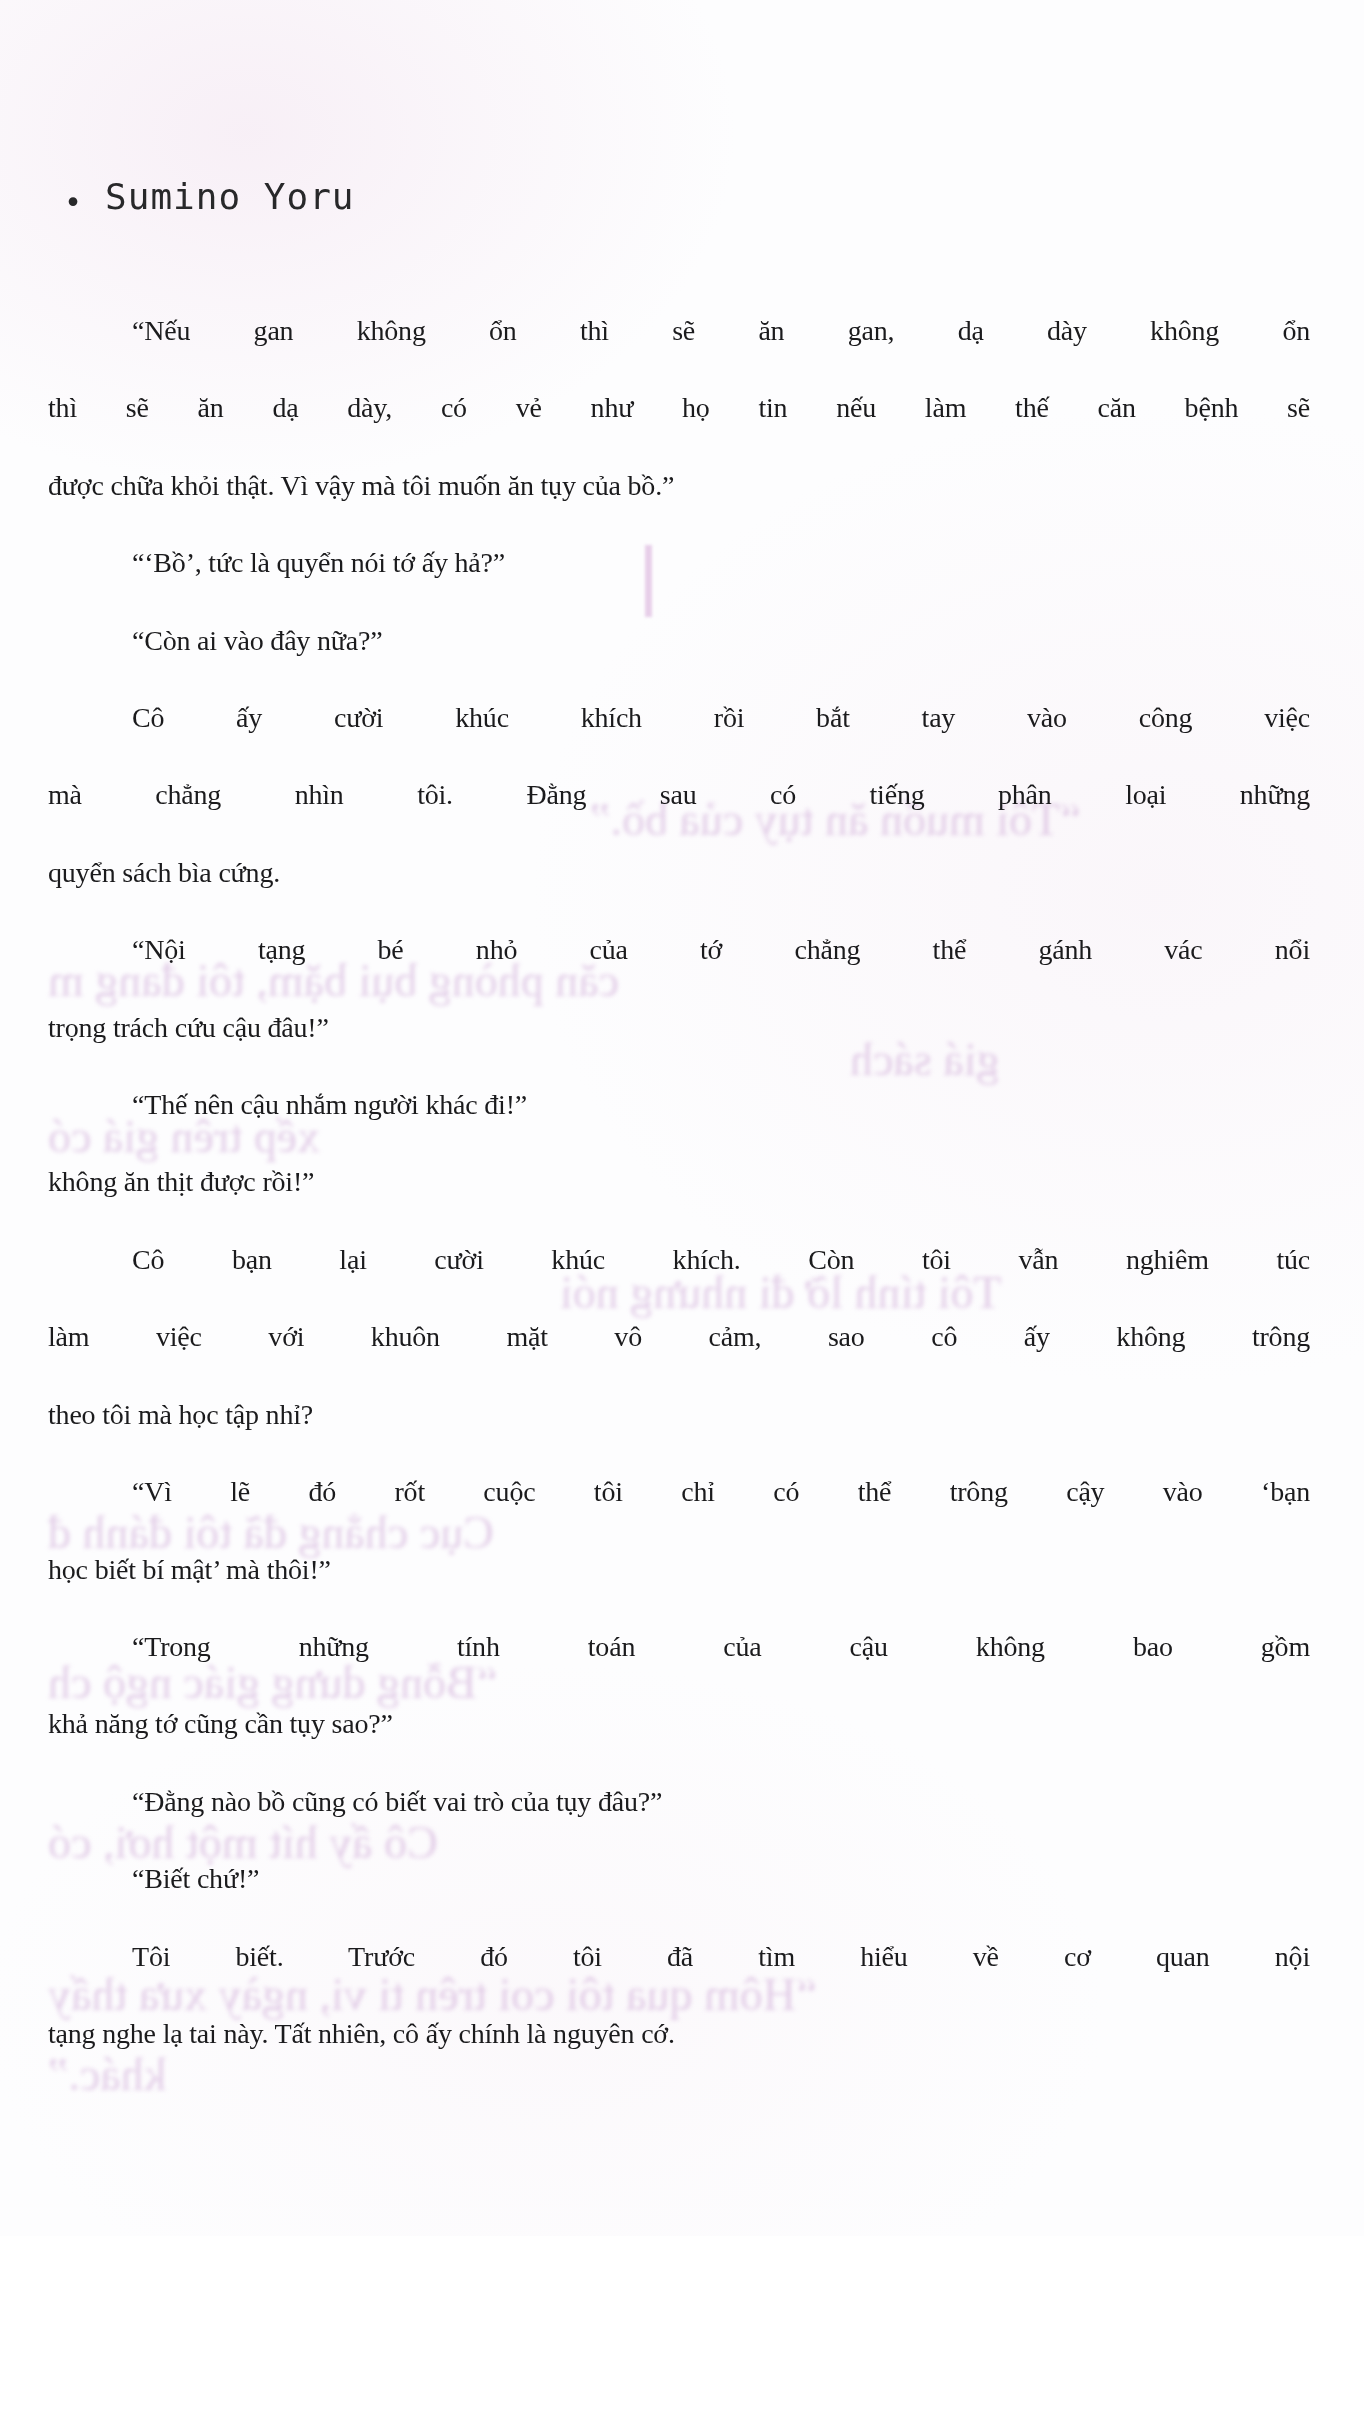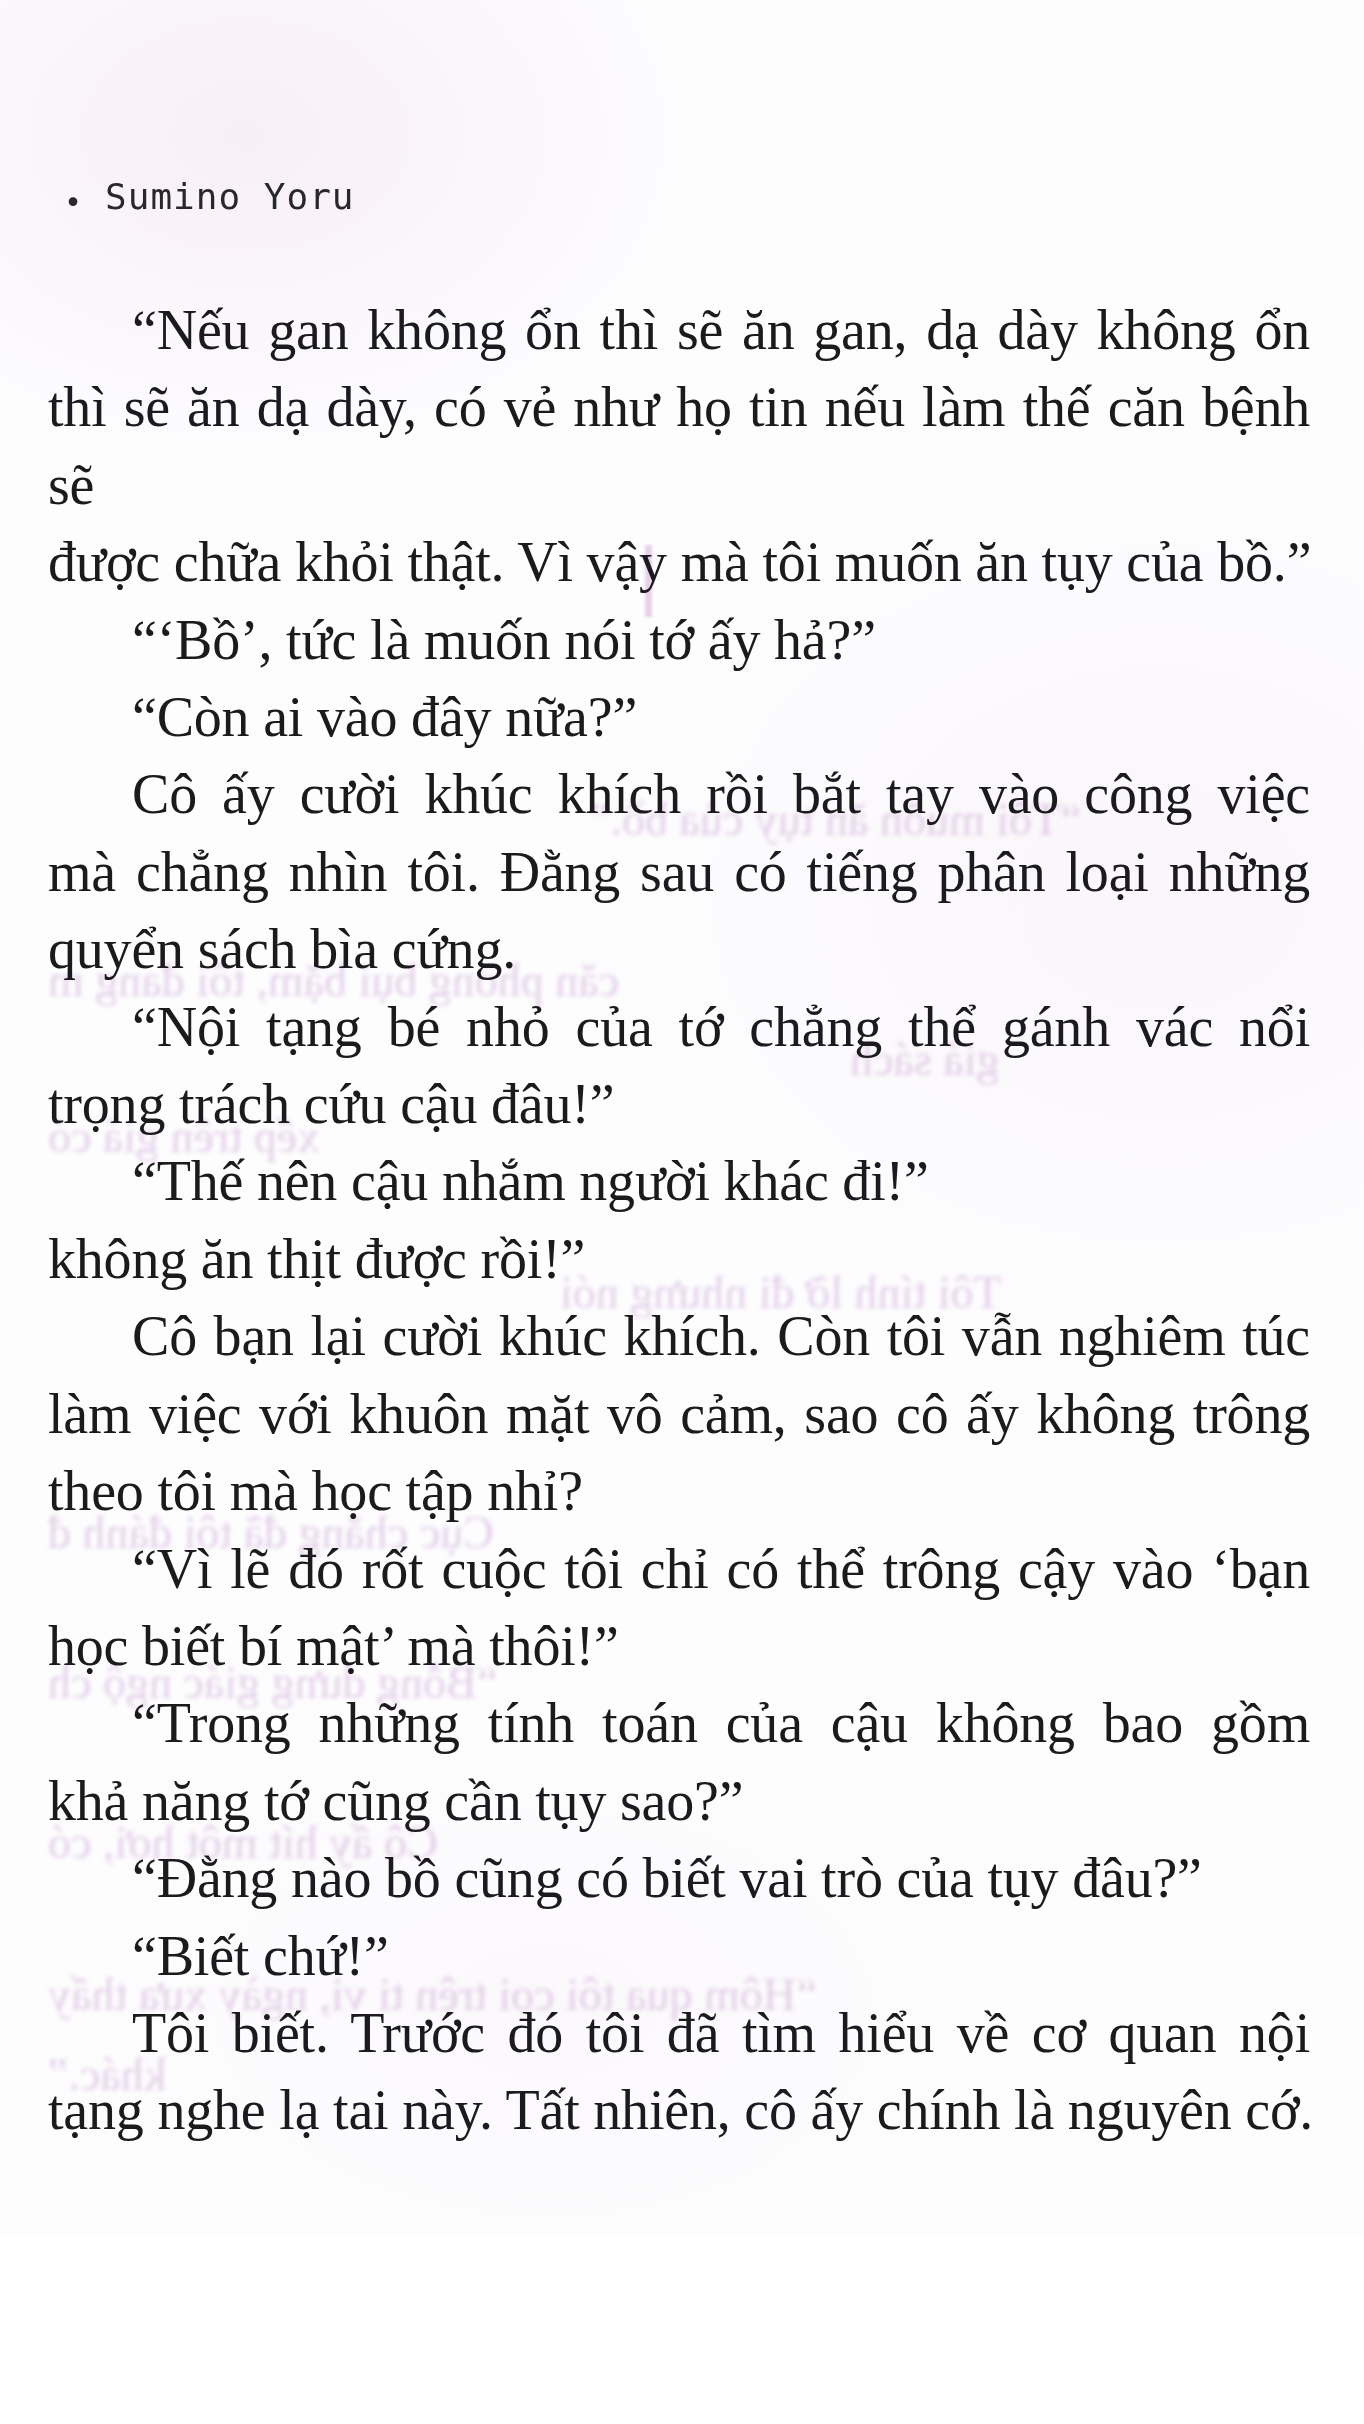--- a/index.html
+++ b/index.html
@@ -36,21 +36,21 @@
   }
 
   
   .text-column {
     position: absolute;
     left: 48px;
     top: 292px;
     width: 1262px;
   }
   .line {
-    font-size: 56px;
+    font-size: 28px;
     line-height: 77.4px;
     letter-spacing: -0.2px;
     white-space: nowrap;
     position: relative;
     z-index: 2;
   }
   .line.just {
     white-space: normal;
     text-align: justify;
     text-align-last: justify;
@@ -120,21 +120,21 @@
 
   <div class="author-header">
     <span class="dot">•</span><span>Sumino Yoru</span>
   </div>
 
   <div class="text-column">
 
   <div class="line indent just">“Nếu gan không ổn thì sẽ ăn gan, dạ dày không ổn</div>
       <div class="line just">thì sẽ ăn dạ dày, có vẻ như họ tin nếu làm thế căn bệnh sẽ</div>
       <div class="line">được chữa khỏi thật. Vì vậy mà tôi muốn ăn tụy của bồ.”</div>
-      <div class="line indent">“‘Bồ’, tức là muốn nói tớ ấy hả?”</div>
+      <div class="line indent">“‘Bồ’, tức là quyển nói tớ ấy hả?”</div>
       <div class="line indent">“Còn ai vào đây nữa?”</div>
       <div class="line indent just">Cô ấy cười khúc khích rồi bắt tay vào công việc</div>
       <div class="line just">mà chẳng nhìn tôi. Đằng sau có tiếng phân loại những</div>
       <div class="line">quyển sách bìa cứng.</div>
       <div class="line indent just">“Nội tạng bé nhỏ của tớ chẳng thể gánh vác nổi</div>
       <div class="line">trọng trách cứu cậu đâu!”</div>
       <div class="line indent">“Thế nên cậu nhắm người khác đi!”</div>
       <div class="line">không ăn thịt được rồi!”</div>
       <div class="line indent just">Cô bạn lại cười khúc khích. Còn tôi vẫn nghiêm túc</div>
       <div class="line just">làm việc với khuôn mặt vô cảm, sao cô ấy không trông</div>

